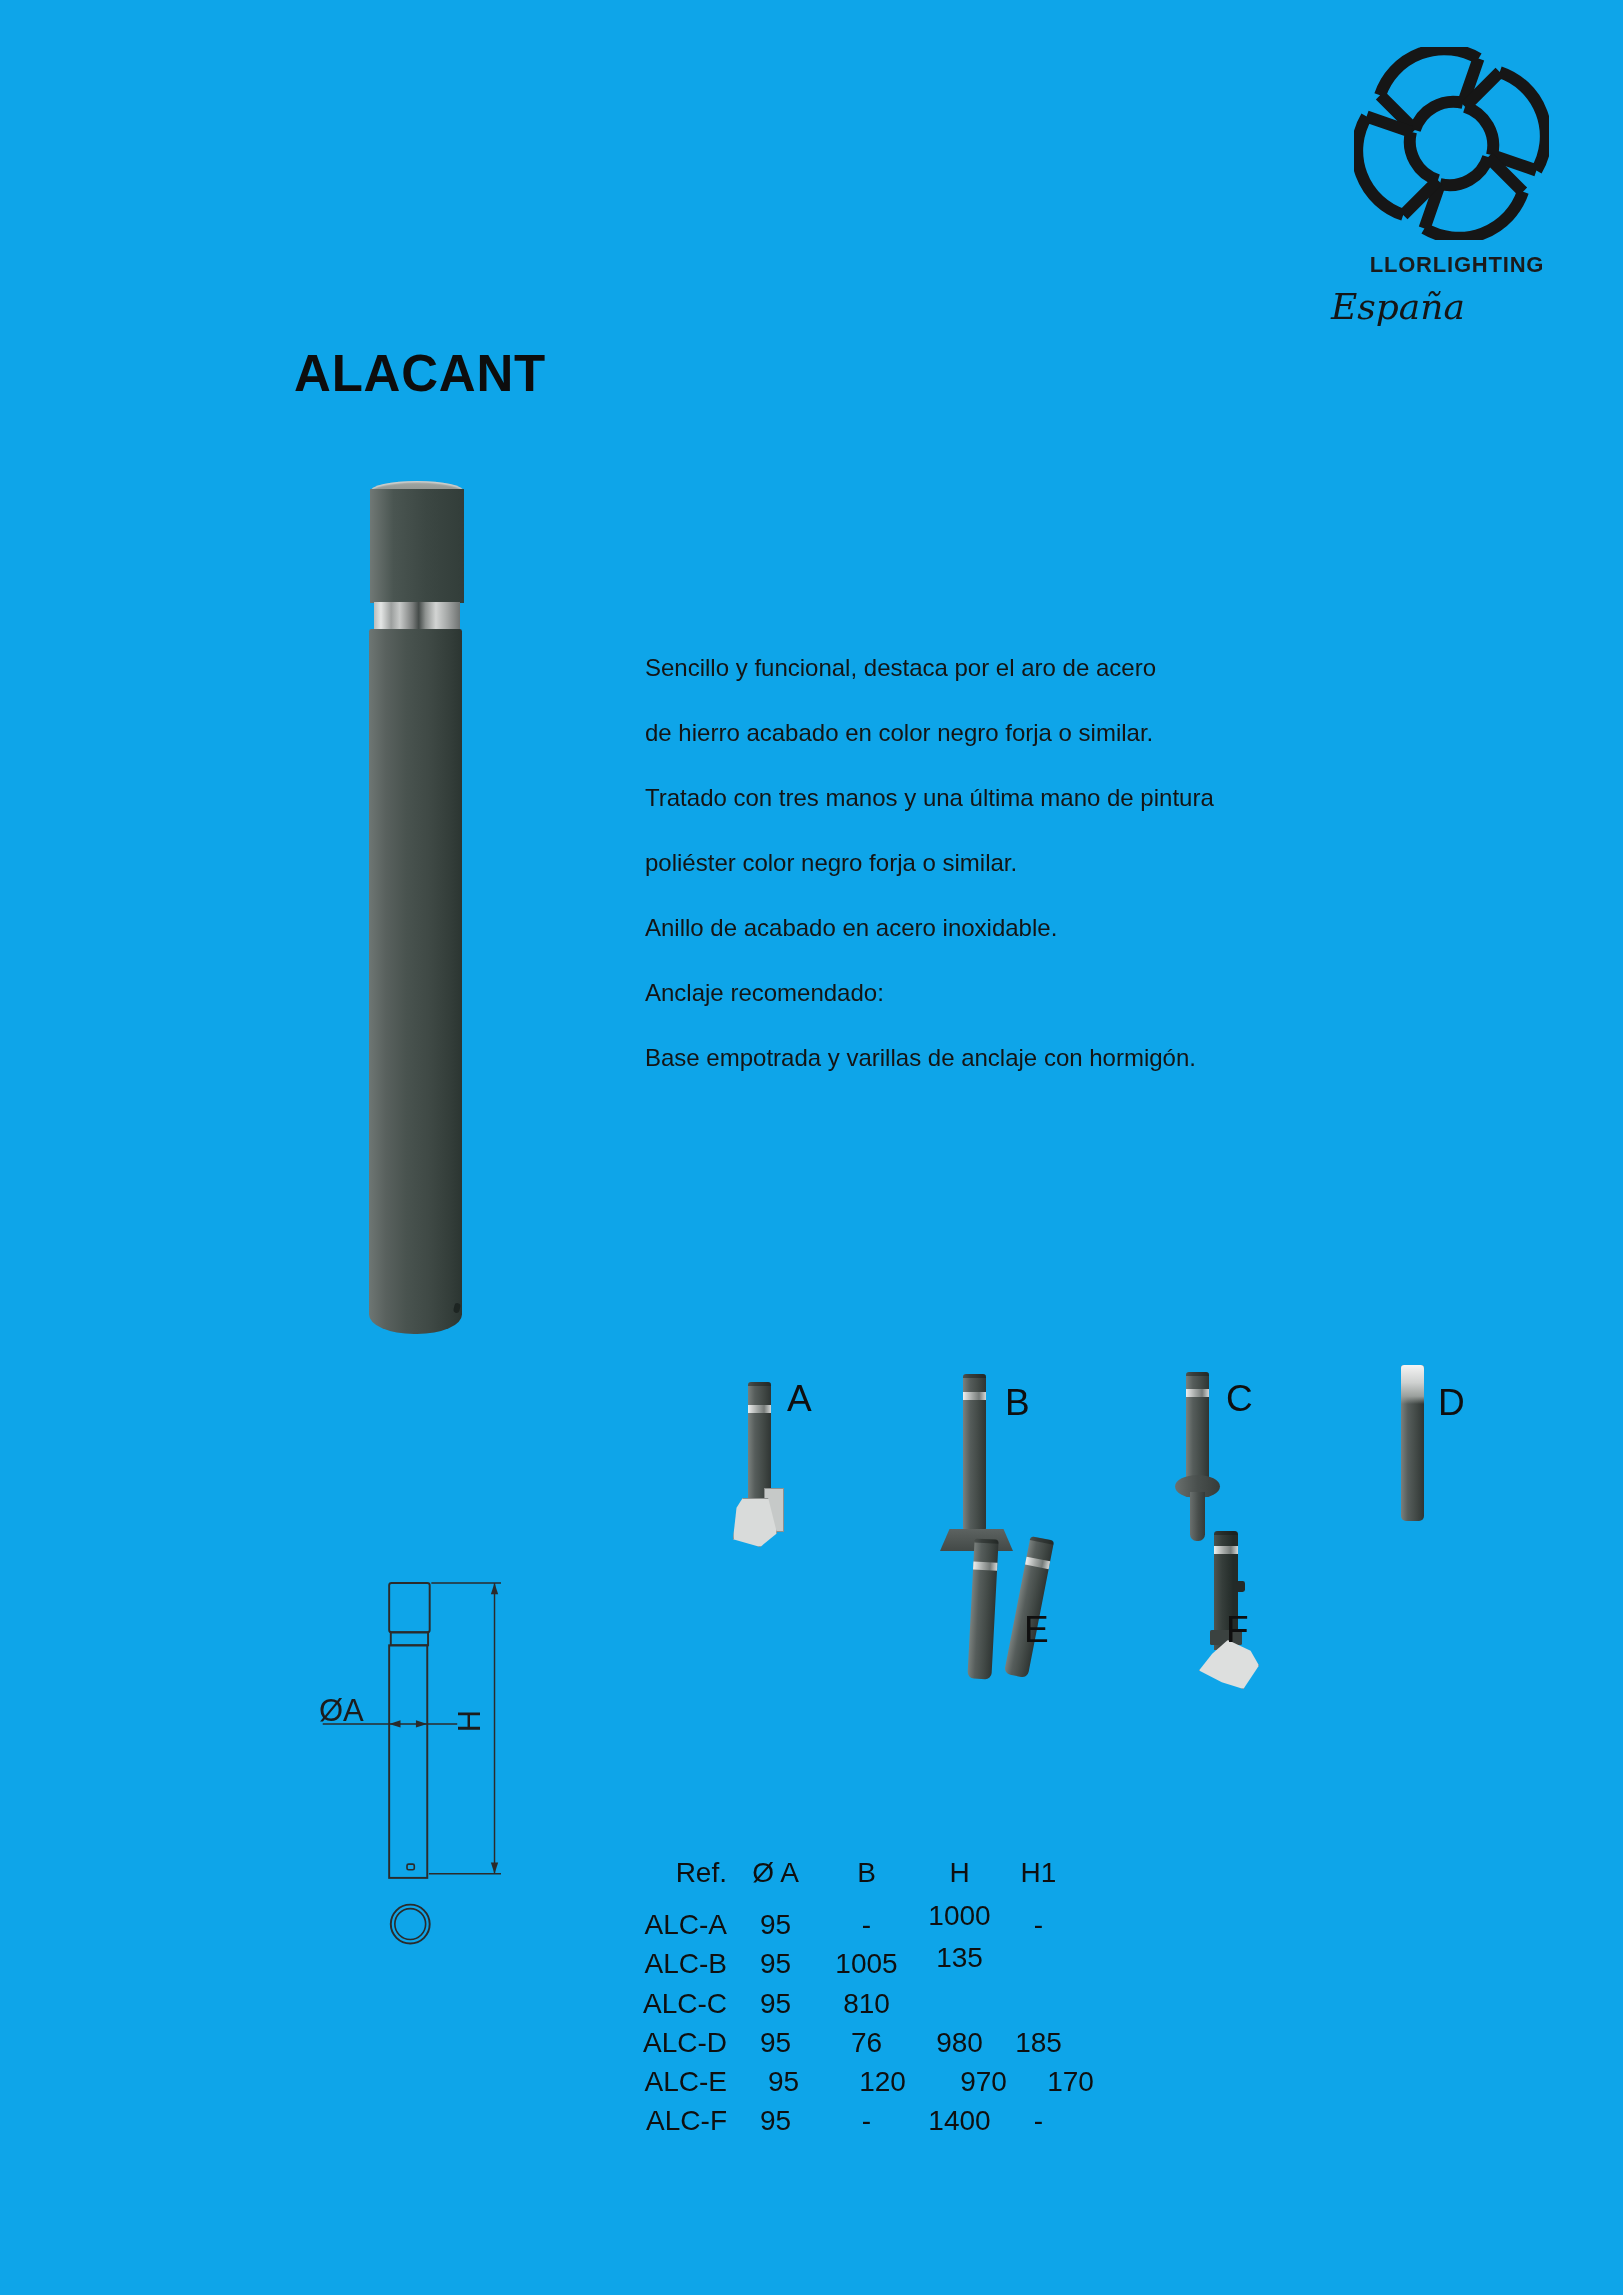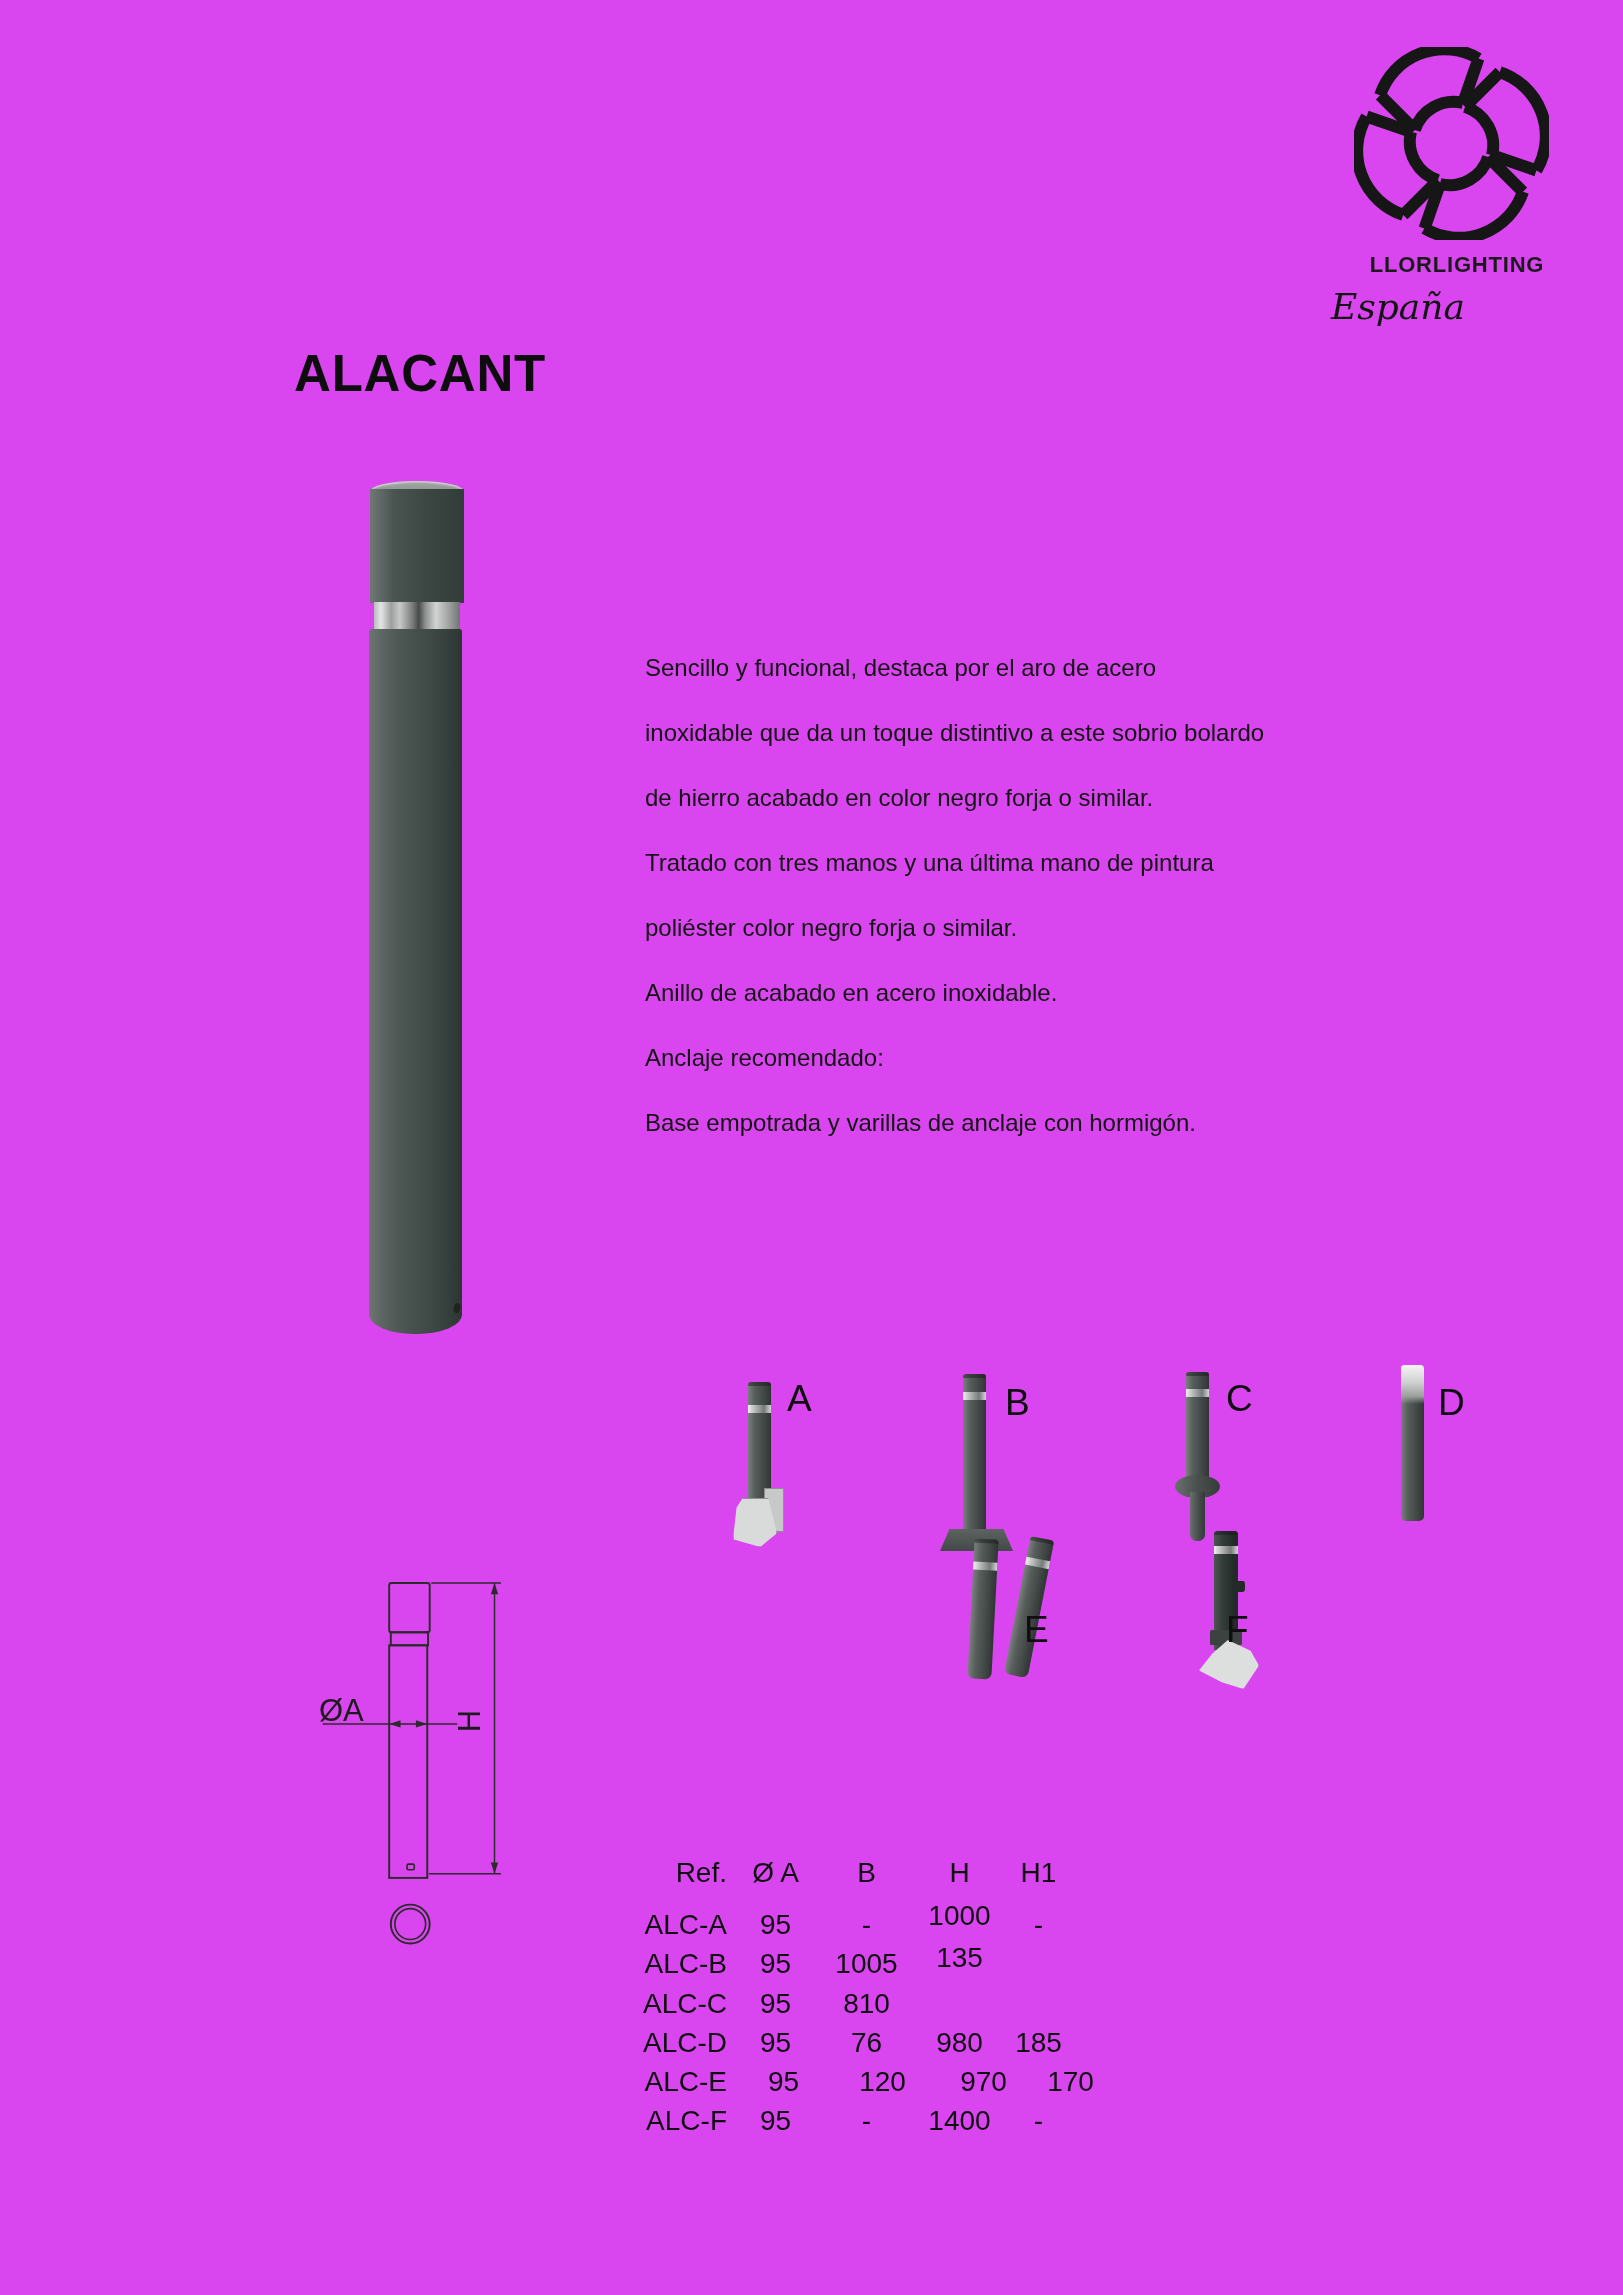--- a/index.html
+++ b/index.html
@@ -1,16 +1,16 @@
 <!DOCTYPE html>
 <html style="font-size:13px"><head>
 <meta charset="utf-8">
 <style>
   html,body{margin:0;padding:0;background:#fff;}
-  .page{position:relative;width:1623px;height:2295px;background:#d946ef;overflow:hidden;
+  .page{position:relative;width:1623px;height:2295px;background:#0ea5e9;overflow:hidden;
         font-family:"Liberation Sans",sans-serif;color:#111;}
   .abs{position:absolute;}
 
   
   .brand-logo{left:1354px;top:47px;width:195px;height:193px;}
   .brand-name{left:1331px;top:252px;width:252px;text-align:center;
               font-size:22px;font-weight:bold;letter-spacing:0.8px;color:#1b1b1b;}
   .brand-country{left:1331px;top:286px;width:252px;text-align:left;
                  font-family:"DejaVu Serif",serif;font-style:italic;
                  font-size:36px;color:#151515;}
@@ -110,21 +110,20 @@
   <div>
     <div class="abs photo-cap-top"></div>
     <div class="abs photo-cap"></div>
     <div class="abs photo-ring"></div>
     <div class="abs photo-body"></div>
     <div class="abs photo-drain"></div>
   </div>
 
   <div class="abs desc">
     <div>Sencillo y funcional, destaca por el aro de acero</div>
-    <div>inoxidable que da un toque distintivo a este sobrio bolardo</div>
     <div>de hierro acabado en color negro forja o similar.</div>
     <div>Tratado con tres manos y una última mano de pintura</div>
     <div>poliéster color negro forja o similar.</div>
     <div>Anillo de acabado en acero inoxidable.</div>
     <div>Anclaje recomendado:</div>
     <div>Base empotrada y varillas de anclaje con hormigón.</div>
   </div>
 
   <div>
     <div class="vtube" style="left:748px;top:1382px;height:122px;">

